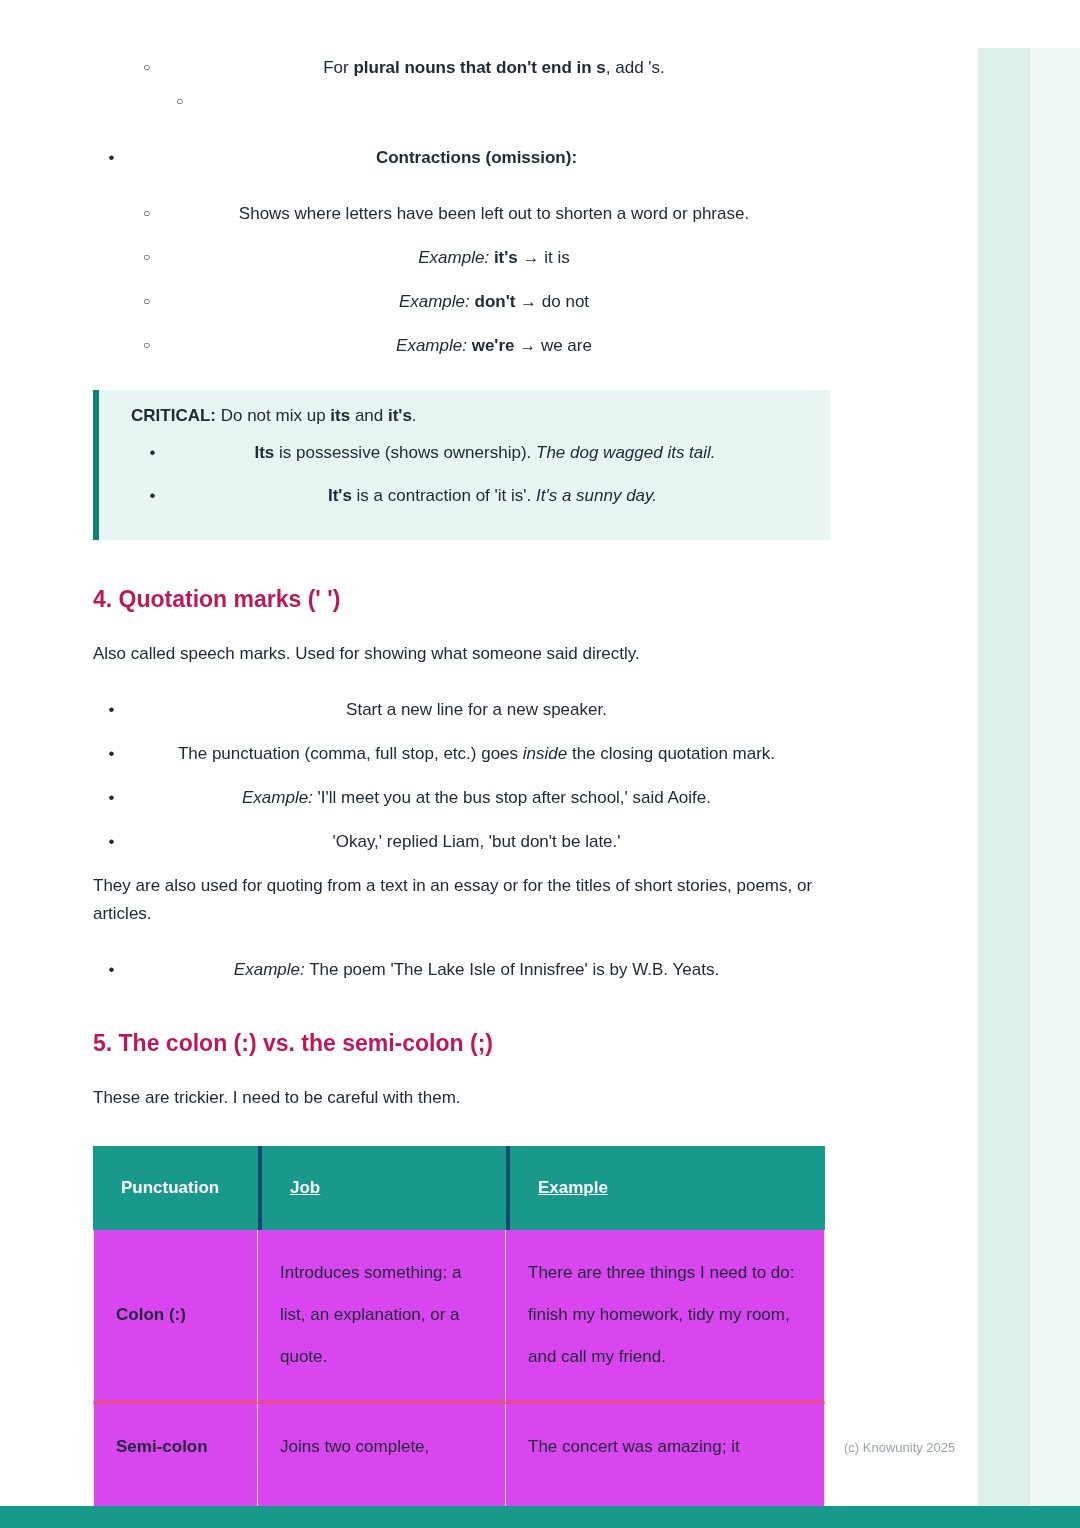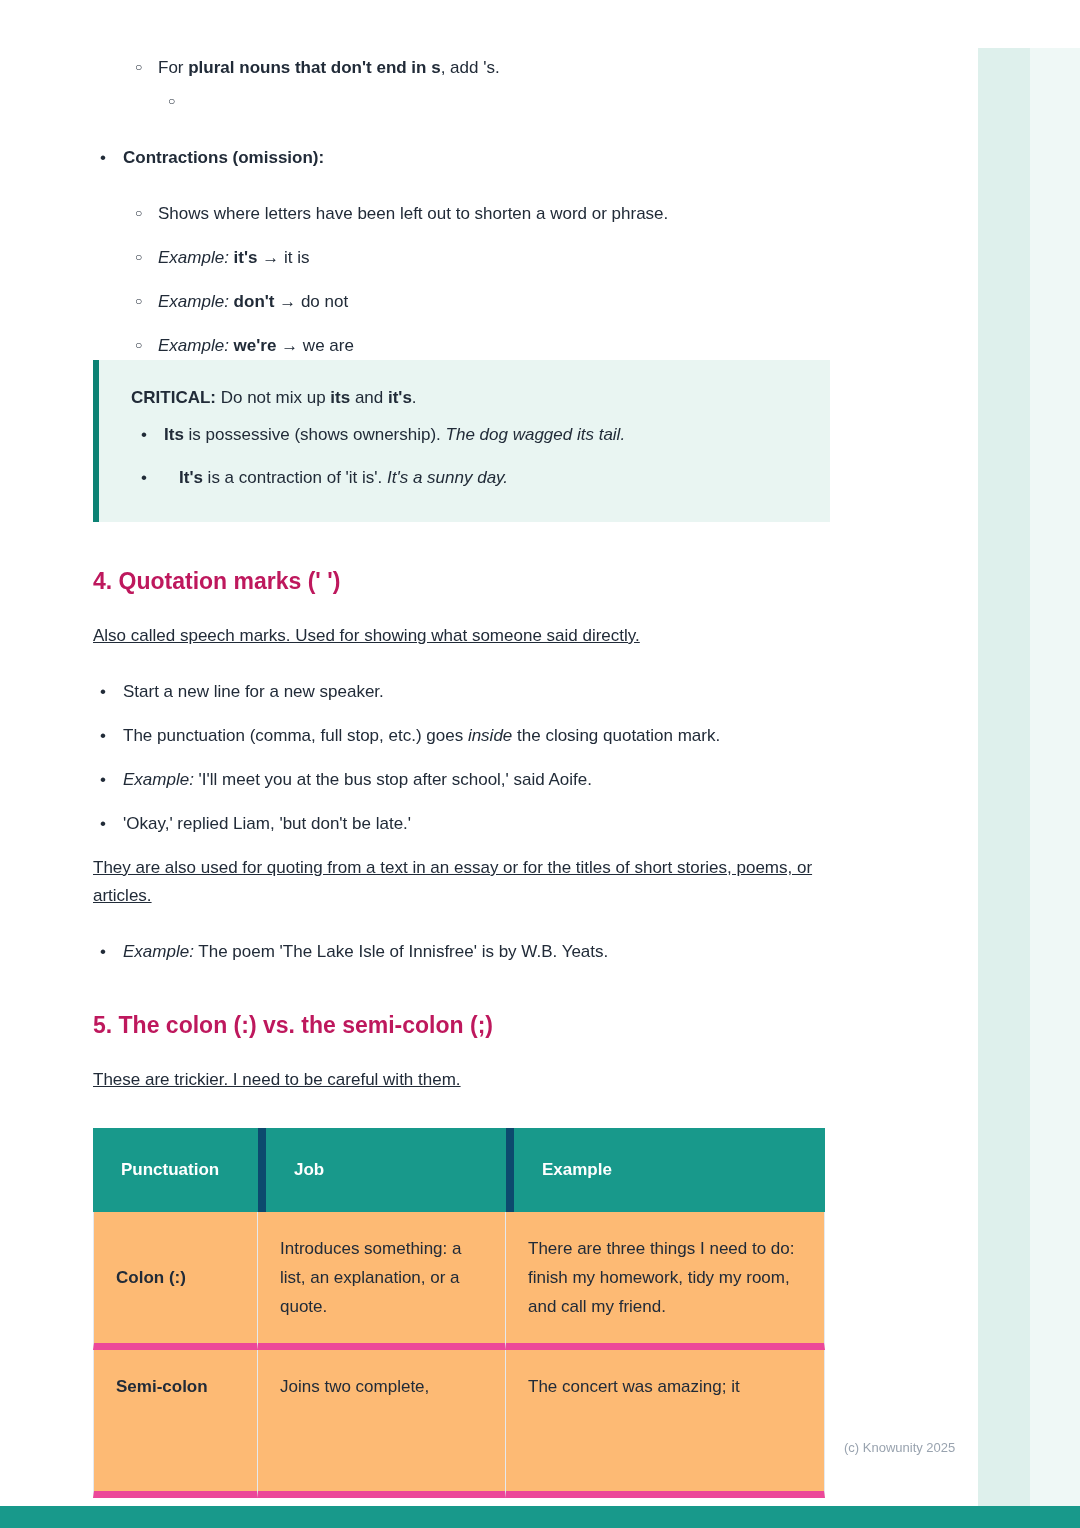--- a/index.html
+++ b/index.html
@@ -17,71 +17,72 @@
   .stripe-outer { position:absolute; left:1030px; top:48px; width:50px; height:1458px; background:#eff8f6; }
 
   .content {
     position:absolute; left:93px; top:0; width:737px;
     padding-top:54px;
     font-size:17px; line-height:28px;
   }
   .content p { margin:0; }
 
   
-  .li { display:flex; margin-bottom:16px; }
+  .li { display:flex; margin-bottom:16px;text-align:center; }
   .li p { flex:1; }
   .m { flex:none; width:23px; }
   .m1::before { content:"•"; font-size:17px; }
   .m2 { font-size:12px; }
   .m2::before { content:"○"; position:relative; top:-1px; }
   .l1 { padding-left:7px; }
   .l2 { padding-left:42px; }
   .l3 { padding-left:75px; }
   .tight { margin-bottom:6px; }
   .mb28 { margin-bottom:28px; }
   .mb0 { margin-bottom:0; }
 
   .b { font-weight:700; }
   .i { font-style:italic; }
 
   
   .callout {
+    margin-top:30px;
     background:#e9f5f2;
     border-left:6px solid #0c8274;
-    padding:24px 24px 30px 32px;
+    padding:12px 24px 30px 32px;
   }
   .callout-title { margin:0 0 9px 0 !important; }
   .callout .li { padding-left:10px; margin-bottom:15px; }
   .callout .li:last-child { margin-bottom:0;gap:15px; }
 
   h2 {
     color:#be185d;
     font-size:23px; line-height:30px; font-weight:700;
     margin:44px 0 26px 0;
   }
-  .para { margin:0 0 28px 0 !important;text-decoration:underline; }
+  .para { margin:0 0 28px 0 !important; }
   .mt12 { margin-top:12px !important; }
 
   
   table {
     border-collapse:separate; border-spacing:0;
     width:732px; margin-top:34px;
     table-layout:fixed; font-size:17px;
   }
   th {
     background:#18998b; color:#ffffff;
     text-align:left; font-weight:700;
     padding:28px; line-height:28px;
   }
-  th + th { border-left:8px solid #0c4a6e; }
+  th + th { border-left:4px solid #0c4a6e;text-decoration:underline; }
   td {
-    background:#fdba74;
-    border-bottom:7px solid #ec4899;
+    background:#d946ef;
+    border-bottom:4px solid #ec4899;
     border-right:1px solid #e5e9ee;
-    padding:22px; line-height:29px;
+    padding:22px; line-height:42px;
     vertical-align:middle;
   }
   td:first-child { border-left:1px solid #e5e9ee; }
   tbody tr:last-child td { padding-bottom:90px; }
 
   .watermark {
     position:absolute; left:844px; top:1440px;
     font-size:13px; color:#99a3af; z-index:2;
   }
   .bottom-bar {

